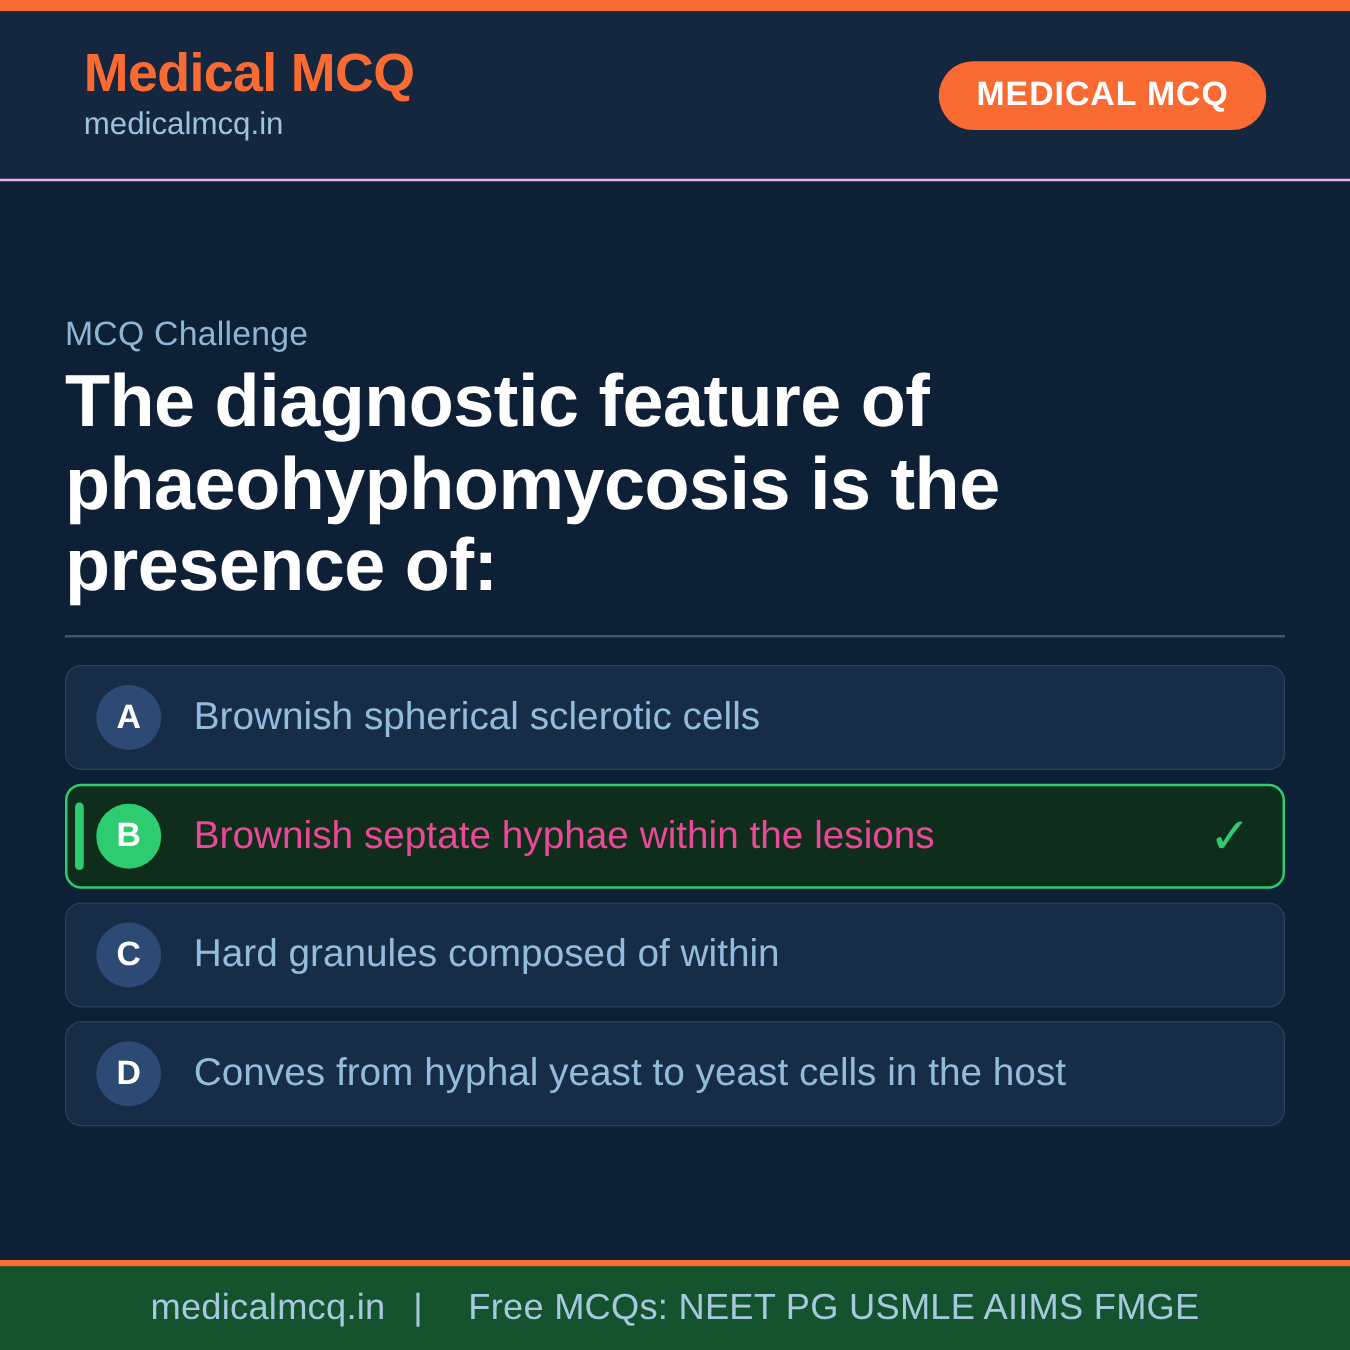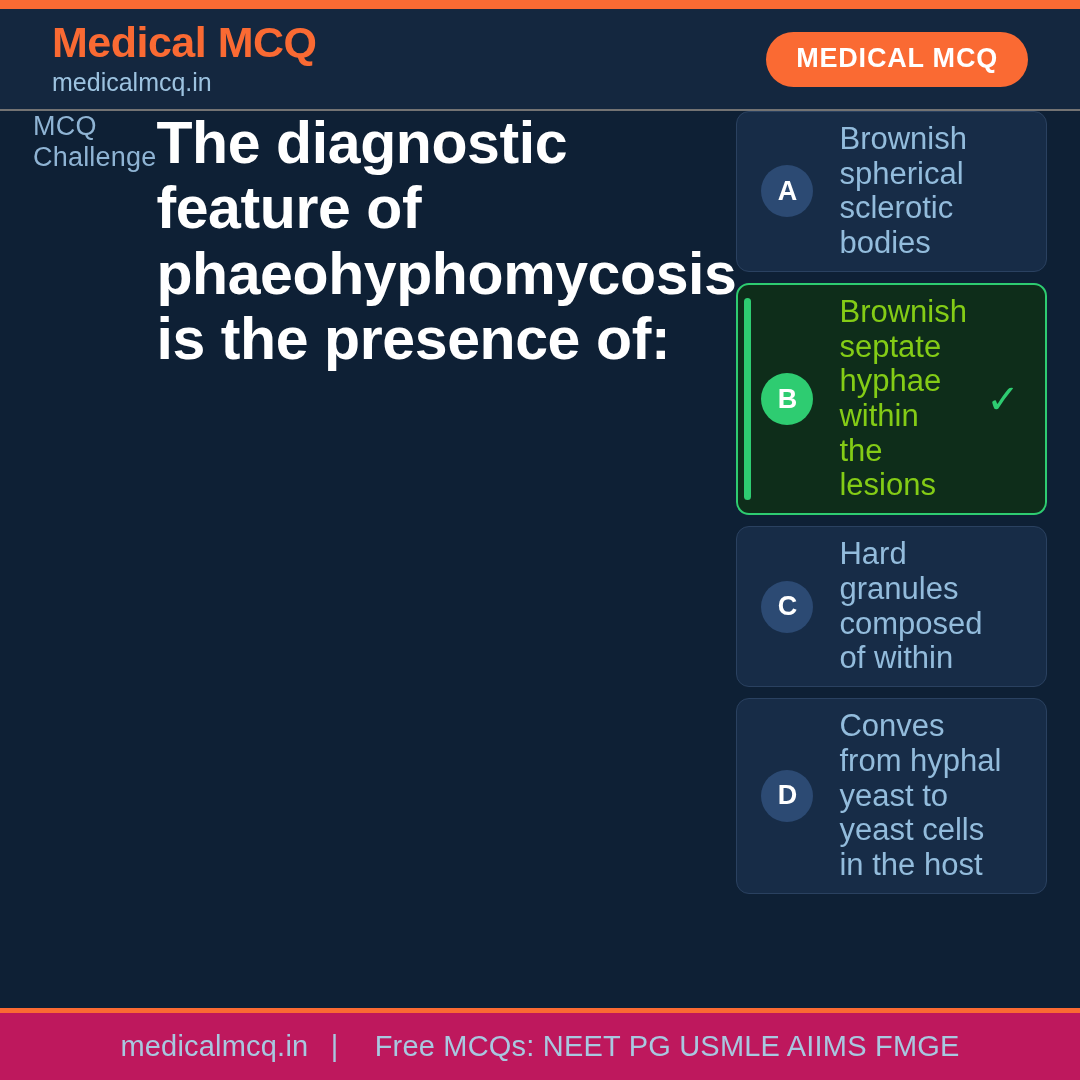--- a/index.html
+++ b/index.html
@@ -25,29 +25,29 @@
   
   .top-accent {
     height: 9px;
     width: 100%;
     background: #fa6a33;
     flex: none;
   }
 
   
   .header {
-    height: 102px;
+    height: 136px;
     flex: none;
     background: #14273f;
-    border-bottom: 2px solid #737373;
+    border-bottom: 2px solid #f0abfc;
     box-sizing: border-box;
     display: flex;
     align-items: center;
     justify-content: space-between;
-    padding: 0 52px;
+    padding: 0 67px;
   }
   .brand { display: flex; flex-direction: column; justify-content: center; }
   .brand-title {
     font-size: 43px;
     font-weight: bold;
     color: #fa6a33;
     line-height: 1.05;
     letter-spacing: -0.5px;
   }
   .brand-sub {
@@ -65,21 +65,21 @@
     padding: 11px 30px 13px;
     border-radius: 40px;
     white-space: nowrap;
   }
 
   
   .main {
     flex: 1 1 auto;
     padding: 0 52px;
     display: flex;
-    flex-direction: row;
+    flex-direction: column;
     justify-content: center;
     box-sizing: border-box;
   }
   .eyebrow {
     font-size: 27px;
     color: #8fb4d4;
     margin-bottom: 6px;
     letter-spacing: 0.2px;
   }
   .question {
@@ -140,35 +140,35 @@
   .option.correct .accent {
     position: absolute;
     left: 6px;
     top: 13px;
     bottom: 13px;
     width: 7px;
     border-radius: 4px;
     background: #2ecc71;
   }
   .option.correct .option-badge { background: #2ecc71; color: #ffffff; }
-  .option.correct .option-text { color: #84cc16; }
+  .option.correct .option-text { color: #ec4899; }
   .check {
     color: #2ecc71;
     font-size: 40px;
     line-height: 1;
     margin-left: 6px;
     min-width: 40px;
     text-align: center;
   }
 
   
   .footer {
     flex: none;
     height: 72px;
-    background: #be185d;
+    background: #14532d;
     border-top: 5px solid #fa6a33;
     box-sizing: border-box;
     display: flex;
     align-items: center;
     justify-content: center;
   }
   .footer-text {
     font-size: 29px;
     color: #a8c8e0;
     letter-spacing: 0.2px;
@@ -194,21 +194,21 @@
 
   <div class="main">
     <div class="eyebrow">MCQ Challenge</div>
     <div class="question">The diagnostic feature of phaeohyphomycosis is the presence of:</div>
     <div class="divider"></div>
 
     <div class="options">
 
       <div class="option">
         <div class="option-badge">A</div>
-        <div class="option-text">Brownish spherical sclerotic bodies</div>
+        <div class="option-text">Brownish spherical sclerotic cells</div>
       </div>
 
       <div class="option correct">
         <div class="accent"></div>
         <div class="option-badge">B</div>
         <div class="option-text">Brownish septate hyphae within the lesions</div>
         <div class="check">✓</div>
       </div>
 
       <div class="option">

